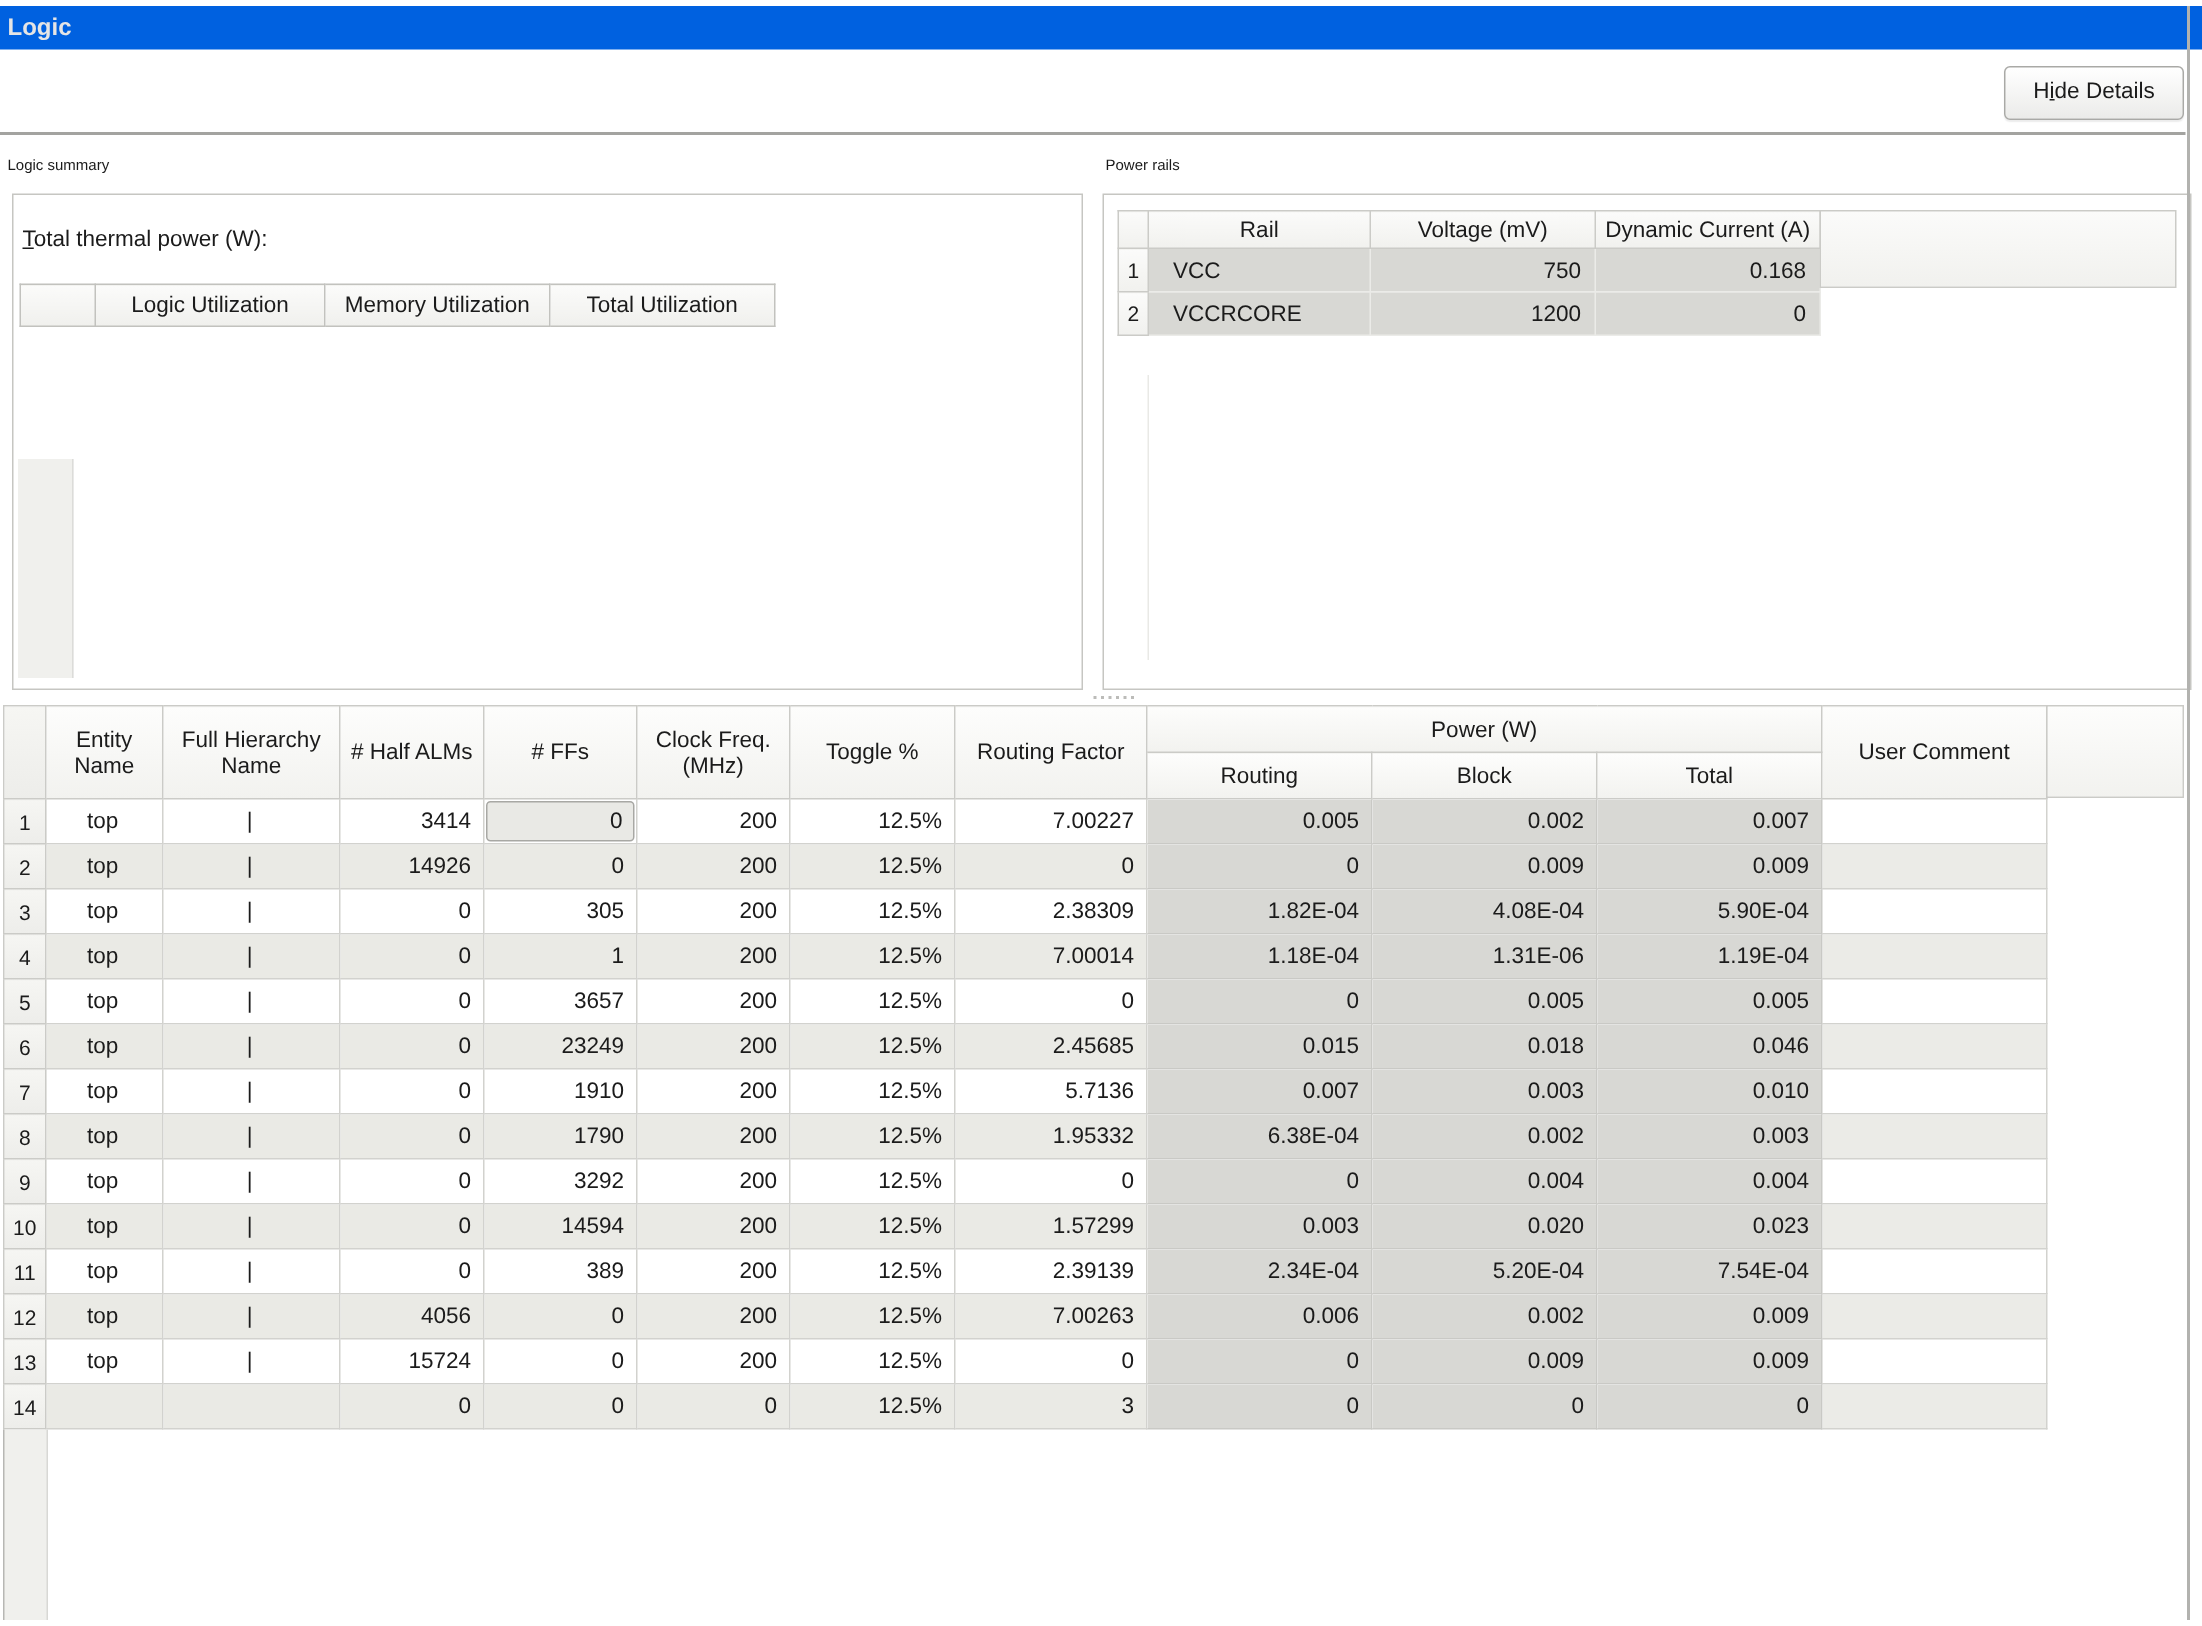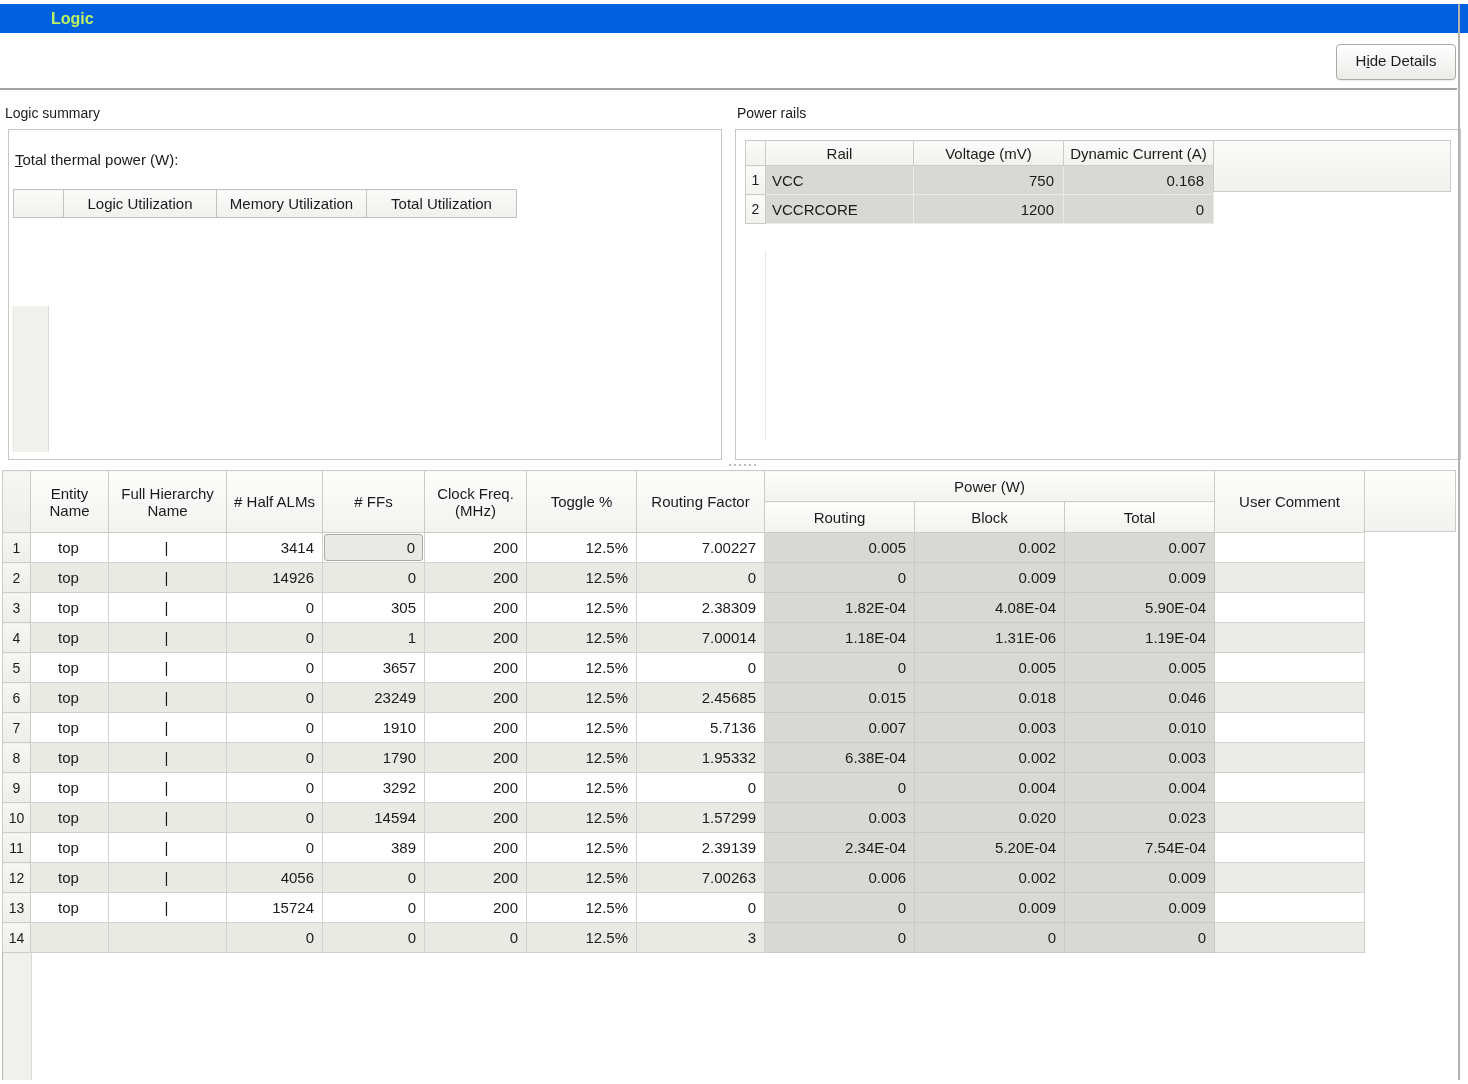--- a/index.html
+++ b/index.html
@@ -1,33 +1,33 @@
 <!DOCTYPE html>
 <html><head>
 <meta charset="utf-8">
 <style>
   html,body{margin:0;padding:0;background:#fff;}
   #screen{position:relative;width:1468px;height:1084px;background:#ffffff;
     font-family:"Liberation Sans",sans-serif;color:#1b1b1b;overflow:hidden;}
 
   
   .titlebar{position:absolute;left:0;top:4px;width:1468px;height:29px;background:#0061e0;}
-  .titlebar .title{display:inline-block;padding-left:15px;line-height:29px;color:#bef264;
-    font-weight:bold;font-size:16px;margin-left:36px;}
+  .titlebar .title{display:inline-block;padding-left:5px;line-height:29px;color:#e5e5e5;
+    font-weight:bold;font-size:16px;}
 
   
   .btn{position:absolute;top:44px;right:12px;width:118px;height:34px;
     border:1px solid #a9a9a6;border-radius:4px;background:linear-gradient(#ffffff,#ebebe9);
     font-size:15px;text-align:center;line-height:32px;color:#1b1b1b;cursor:default;
     font-family:"Liberation Sans",sans-serif;box-shadow:0 1px 1px rgba(0,0,0,.08);}
   .mnemonic{text-decoration:underline;}
 
   .top-sep{position:absolute;left:0;top:88px;width:1457px;height:2px;background:#a3a3a0;}
 
-  .section-label{position:absolute;top:105px;font-size:14px;color:#1b1b1b;}
+  .section-label{position:absolute;top:105px;font-size:10px;color:#1b1b1b;}
   #logic-summary-label{left:5px;}
   #power-rails-label{left:737px;}
 
   .groupbox{position:absolute;top:129px;height:329px;border:1px solid #c6c6c2;background:#fff;}
   #logic-groupbox{left:8px;width:712px;}
   #rails-groupbox{left:735px;width:724px;}
 
   
   .tp-label{position:absolute;left:6px;top:21px;font-size:15px;}
   .tp-field{position:absolute;left:217px;top:12px;width:486px;height:31px;
@@ -49,21 +49,21 @@
   .util-filler{position:absolute;left:3px;top:176px;width:36px;height:146px;
     background:#f0f0ed;border-right:1px solid #dcdcd9;}
 
   
   .rails-table{position:absolute;left:9px;top:10px;}
   .rails-table th{background:linear-gradient(#fbfbfa,#f1f1ee);border:1px solid #cbcbc7;
     font-size:15px;height:24px;padding:0 4px;}
   .rails-table th.rownum{font-size:14px;padding:0 2px;}
   .rails-table td{background:#d8d8d4;border:1px solid #ebebe8;font-size:15px;height:28px;
     padding:0 9px;}
-  .rails-table td.text{text-align:left;padding-left:6px;}
+  .rails-table td.text{text-align:left;padding-left:16px;}
   .rails-table td.num{text-align:right;}
   .rails-filler{position:absolute;left:477px;top:10px;width:236px;height:50px;
     background:linear-gradient(#fbfbfa,#f1f1ee);border:1px solid #cbcbc7;}
   .rails-stub{position:absolute;left:9px;top:120px;width:20px;height:190px;
     border-right:1px solid #e9e9e6;}
 
   
   .splitter{position:absolute;left:720px;top:462px;width:44px;height:6px;
     display:flex;justify-content:center;align-items:center;gap:3px;}
   .splitter i{width:2px;height:2px;background:#bcbcb9;display:block;}

